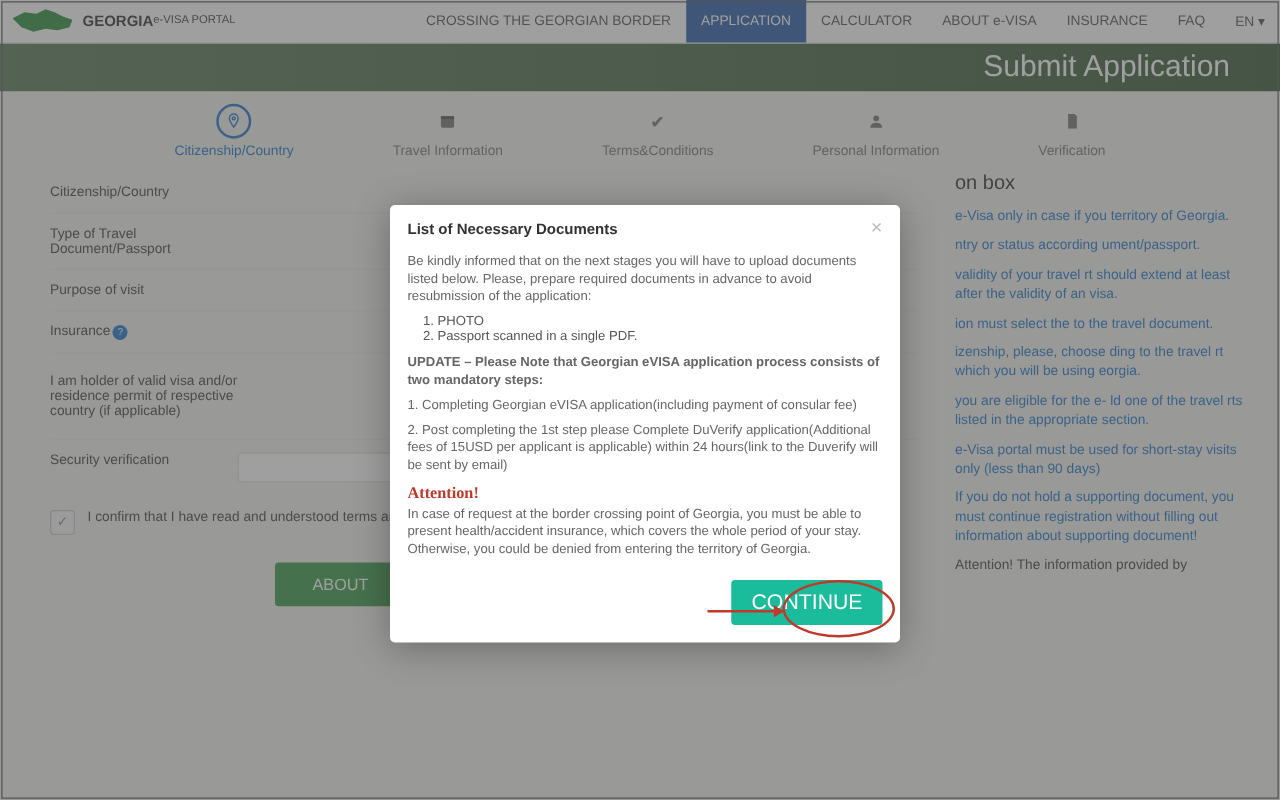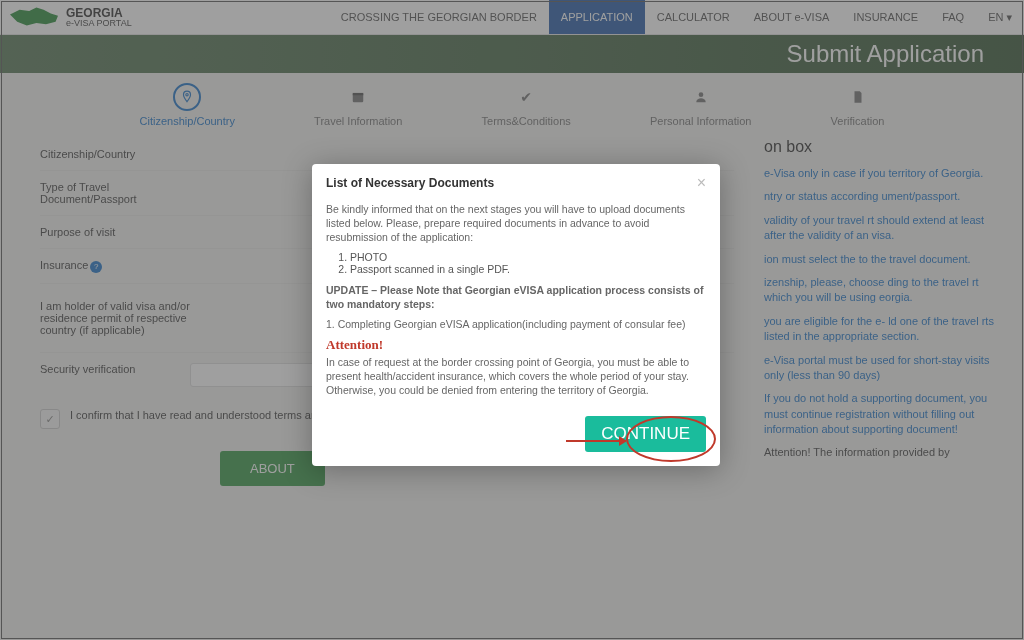--- a/index.html
+++ b/index.html
@@ -1,21 +1,21 @@
 <!DOCTYPE html>
 <html><head>
 <meta charset="utf-8">
 <style>
   * { box-sizing: border-box; margin: 0; padding: 0; }
   body { font-family: Arial, Helvetica, sans-serif; width: 1024px; height: 640px; overflow: hidden; position: relative; background: #f2f2f0; }
   .overlay { position: absolute; inset: 0; background: rgba(80,80,80,0.55); z-index: 10; }
   .header { height: 35px; background: #fff; display: flex; align-items: center; border-bottom: 1px solid #e5e5e5; }
   .logo-region { display: flex; align-items: center; gap: 8px; padding-left: 10px; width: 200px; }
   .georgia-shape { width: 48px; height: 24px; background: #2f8f3f; clip-path: polygon(0 40%, 20% 20%, 40% 25%, 55% 10%, 70% 20%, 85% 35%, 100% 45%, 95% 70%, 75% 80%, 55% 75%, 35% 85%, 15% 70%); }
-  .logo-text { display: flex; flex-direction: column; line-height: 1; }
+  .logo-text { display: flex; flex-direction: row; line-height: 1; }
   .logo-text .t1 { font-size: 12px; font-weight: bold; color: #333; }
   .logo-text .t2 { font-size: 9px; color: #444; }
   .nav { margin-left: auto; display: flex; height: 100%; }
   .nav-item { padding: 12px 12px; display: flex; align-items: center; font-size: 11px; color: #555; cursor: pointer; }
   .nav-item.active { background: #2a5ea8; color: #fff; }
   .banner { height: 38px; background: linear-gradient(to right, #5a7a5a, #3a5a3a); display: flex; align-items: center; justify-content: flex-end; padding-right: 40px; color: #fff; font-size: 24px; font-weight: 300; }
   .steps { height: 55px; display: flex; justify-content: space-around; align-items: center; padding: 8px 100px 0; }
   .step { display: flex; flex-direction: column; align-items: center; gap: 4px; font-size: 11px; color: #777; }
   .step.active { color: #2277c9; }
   .step-icon { width: 28px; height: 28px; border-radius: 50%; display: flex; align-items: center; justify-content: center; font-size: 14px; color: #777; }
@@ -167,20 +167,21 @@
     <span class="modal-close">×</span>
   </div>
   <div class="modal-body">
     <p>Be kindly informed that on the next stages you will have to upload documents listed below. Please, prepare required documents in advance to avoid resubmission of the application:</p>
     <ol class="ol">
       <li>PHOTO</li>
       <li>Passport scanned in a single PDF.</li>
     </ol>
     <p class="red bold">UPDATE – Please Note that Georgian eVISA application process consists of two mandatory steps:</p>
     <p class="red">1. Completing Georgian eVISA application(including payment of consular fee)</p>
+    <p class="red">2. Post completing the 1st step please Complete DuVerify application(Additional fees of 15USD per applicant is applicable) within 24 hours(link to the Duverify will be sent by email)</p>
     <div class="att-title">Attention!</div>
     <p class="red">In case of request at the border crossing point of Georgia, you must be able to present health/accident insurance, which covers the whole period of your stay. Otherwise, you could be denied from entering the territory of Georgia.</p>
   </div>
   <div class="modal-footer">
     <div class="callout-arrow"></div>
     <div class="callout-circle"></div>
     <button class="continue-btn">CONTINUE</button>
   </div>
 </div>
 

